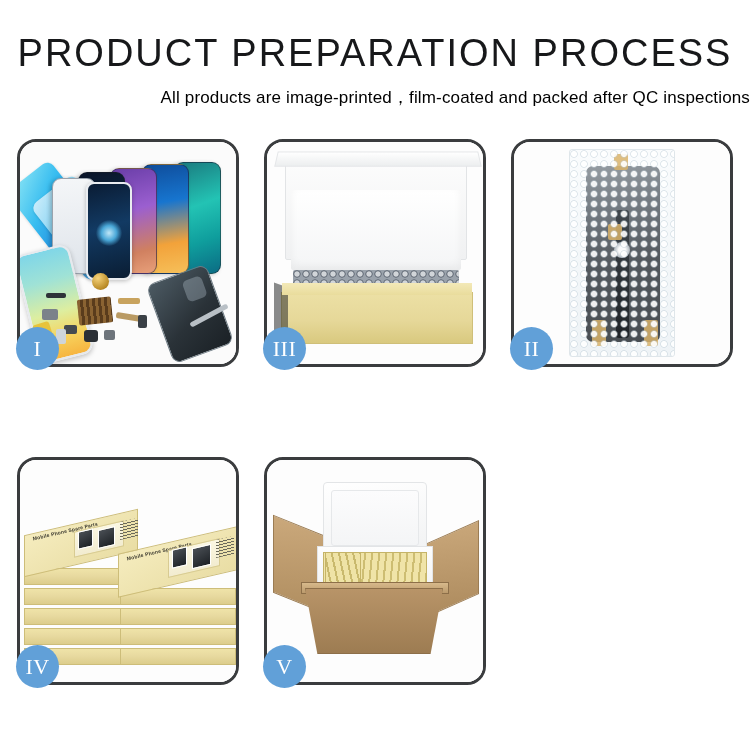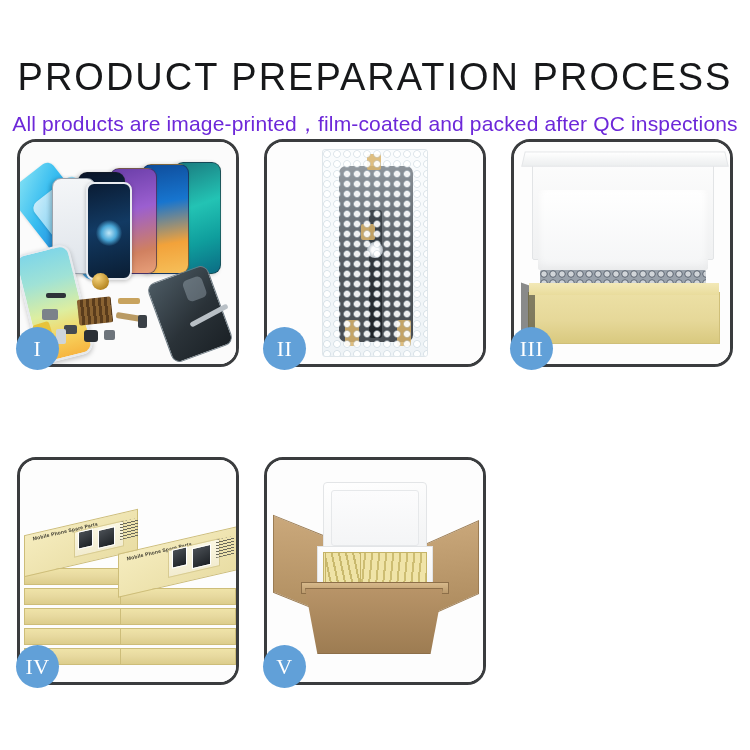--- a/index.html
+++ b/index.html
@@ -5,35 +5,36 @@
   * { box-sizing: border-box; margin: 0; padding: 0; }
   html, body {
     width: 750px; height: 750px;
     background: #ffffff;
     font-family: "Liberation Sans", sans-serif;
     overflow: hidden;
   }
   .page { position: relative; width: 750px; height: 750px; background: #fff; }
 
   
-  .header { text-align: center; padding-top: 56px; }
+  .header { text-align: center; padding-top: 32px; }
   .title {
     font-size: 38px;
     letter-spacing: 2.0px;
     font-weight: 400;
     color: #17181a;
     font-family: "Liberation Sans", sans-serif;
     white-space: nowrap;
   }
   .subtitle {
     margin-top: 11px;
-    font-size: 21px;
-    color: #6d28d9;
+    font-size: 17px;
+    color: #000000;
     letter-spacing: .15px;
     white-space: nowrap;
+    text-align: right;
   }
 
   
   .grid {
     position: absolute;
     left: 17px; top: 139px;
     width: 716px; height: 546px;
     display: grid;
     grid-template-columns: repeat(3, 222px);
     grid-template-rows: repeat(2, 228px);
@@ -445,46 +446,46 @@
         <div class="part s7"></div>
         <div class="part s8"></div>
         <div class="part s9"></div>
         <div class="part s10"></div>
         <div class="tweez"></div>
       </div>
       <div class="badge">I</div>
     </div>
 
     <div class="panel">
+      <div class="panel-inner p3">
+        <div class="lid3"></div>
+        <div class="foam3"></div>
+        <div class="bubwrap3"></div>
+        <div class="base3"></div>
+      </div>
+      <div class="badge">III</div>
+    </div>
+
+    <div class="panel">
       <div class="panel-inner p2">
         <div class="bag">
           <div class="item-dark"></div>
           <div class="flex-strip"></div>
           <div class="conn"></div>
           <div class="tape t1"></div>
           <div class="tape t2"></div>
           <div class="tape t3"></div>
           <div class="tape t4"></div>
           <div class="bubbles"></div>
         </div>
       </div>
       <div class="badge">II</div>
     </div>
 
     <div class="panel">
-      <div class="panel-inner p3">
-        <div class="lid3"></div>
-        <div class="foam3"></div>
-        <div class="bubwrap3"></div>
-        <div class="base3"></div>
-      </div>
-      <div class="badge">III</div>
-    </div>
-
-    <div class="panel">
       <div class="panel-inner p4">
         <div class="stack">
 
           <div class="sbox left" style="top:92px"></div>
           <div class="sbox left" style="top:112px"></div>
           <div class="sbox left" style="top:132px"></div>
           <div class="sbox left" style="top:152px"></div>
           <div class="sbox left" style="top:172px"></div>
           <div class="sbox right" style="top:112px"></div>
           <div class="sbox right" style="top:132px"></div>

